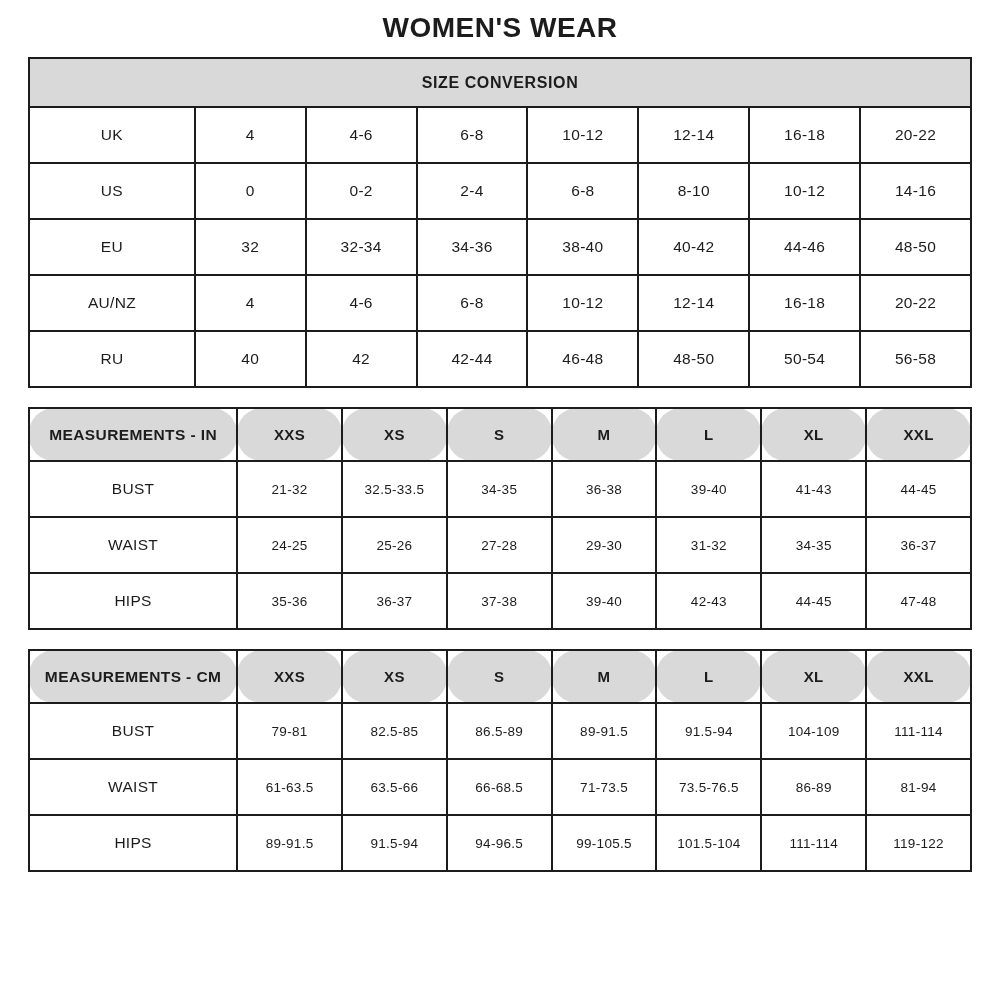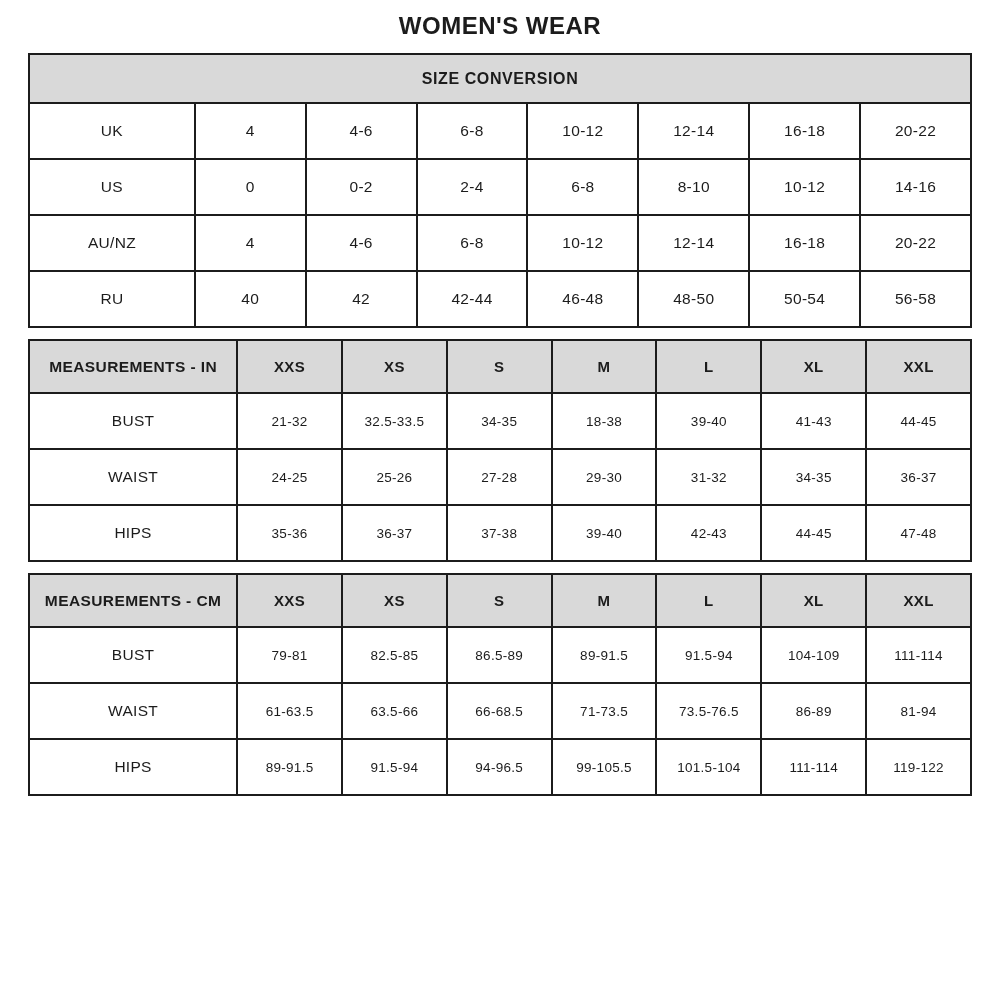--- a/index.html
+++ b/index.html
@@ -12,30 +12,30 @@
     font-family: "Liberation Sans", sans-serif;
     color: #1c1c1c;
   }
   .page {
     width: 1000px;
     height: 1000px;
     padding: 8px 28px 0 28px;
   }
   .page-title {
     text-align: center;
-    font-size: 24px;
+    font-size: 28px;
     font-weight: 700;
     letter-spacing: 0.5px;
     margin: 4px 0 13px 0;
   }
   table.tbl {
     width: 100%;
     border-collapse: collapse;
     table-layout: fixed;
-    margin-bottom: 11px;
+    margin-bottom: 19px;
   }
   .tbl th, .tbl td {
     border: 2px solid #1c1c1c;
     text-align: center;
     vertical-align: middle;
     padding: 0 3px;
     overflow: hidden;
   }
   
   .conversion th.banner {
@@ -51,20 +51,21 @@
     font-weight: 500;
     letter-spacing: 0.3px;
   }
   
   .meas thead th {
     height: 53px;
     background: #d9d9d9;
     font-size: 15px;
     font-weight: 700;
     letter-spacing: 0.4px;
+    border-radius: 25px;
   }
   .meas thead th.corner {
     font-size: 15.5px;
   }
   .meas td {
     height: 56px;
     font-size: 13.5px;
     font-weight: 500;
     letter-spacing: 0.3px;
   }
@@ -108,20 +109,30 @@
         </tr>
         <tr>
           <td class="row-label">US</td>
           <td>0</td>
           <td>0-2</td>
           <td>2-4</td>
           <td>6-8</td>
           <td>8-10</td>
           <td>10-12</td>
           <td>14-16</td>
+        </tr>
+        <tr>
+          <td class="row-label">EU</td>
+          <td>32</td>
+          <td>32-34</td>
+          <td>34-36</td>
+          <td>38-40</td>
+          <td>40-42</td>
+          <td>44-46</td>
+          <td>48-50</td>
         </tr>
         <tr>
           <td class="row-label">AU/NZ</td>
           <td>4</td>
           <td>4-6</td>
           <td>6-8</td>
           <td>10-12</td>
           <td>12-14</td>
           <td>16-18</td>
           <td>20-22</td>
@@ -161,21 +172,21 @@
         <th>XL</th>
         <th>XXL</th>
       </tr>
     </thead>
     <tbody>
         <tr>
           <td class="row-label">BUST</td>
           <td>21-32</td>
           <td>32.5-33.5</td>
           <td>34-35</td>
-          <td>18-38</td>
+          <td>36-38</td>
           <td>39-40</td>
           <td>41-43</td>
           <td>44-45</td>
         </tr>
         <tr>
           <td class="row-label">WAIST</td>
           <td>24-25</td>
           <td>25-26</td>
           <td>27-28</td>
           <td>29-30</td>

